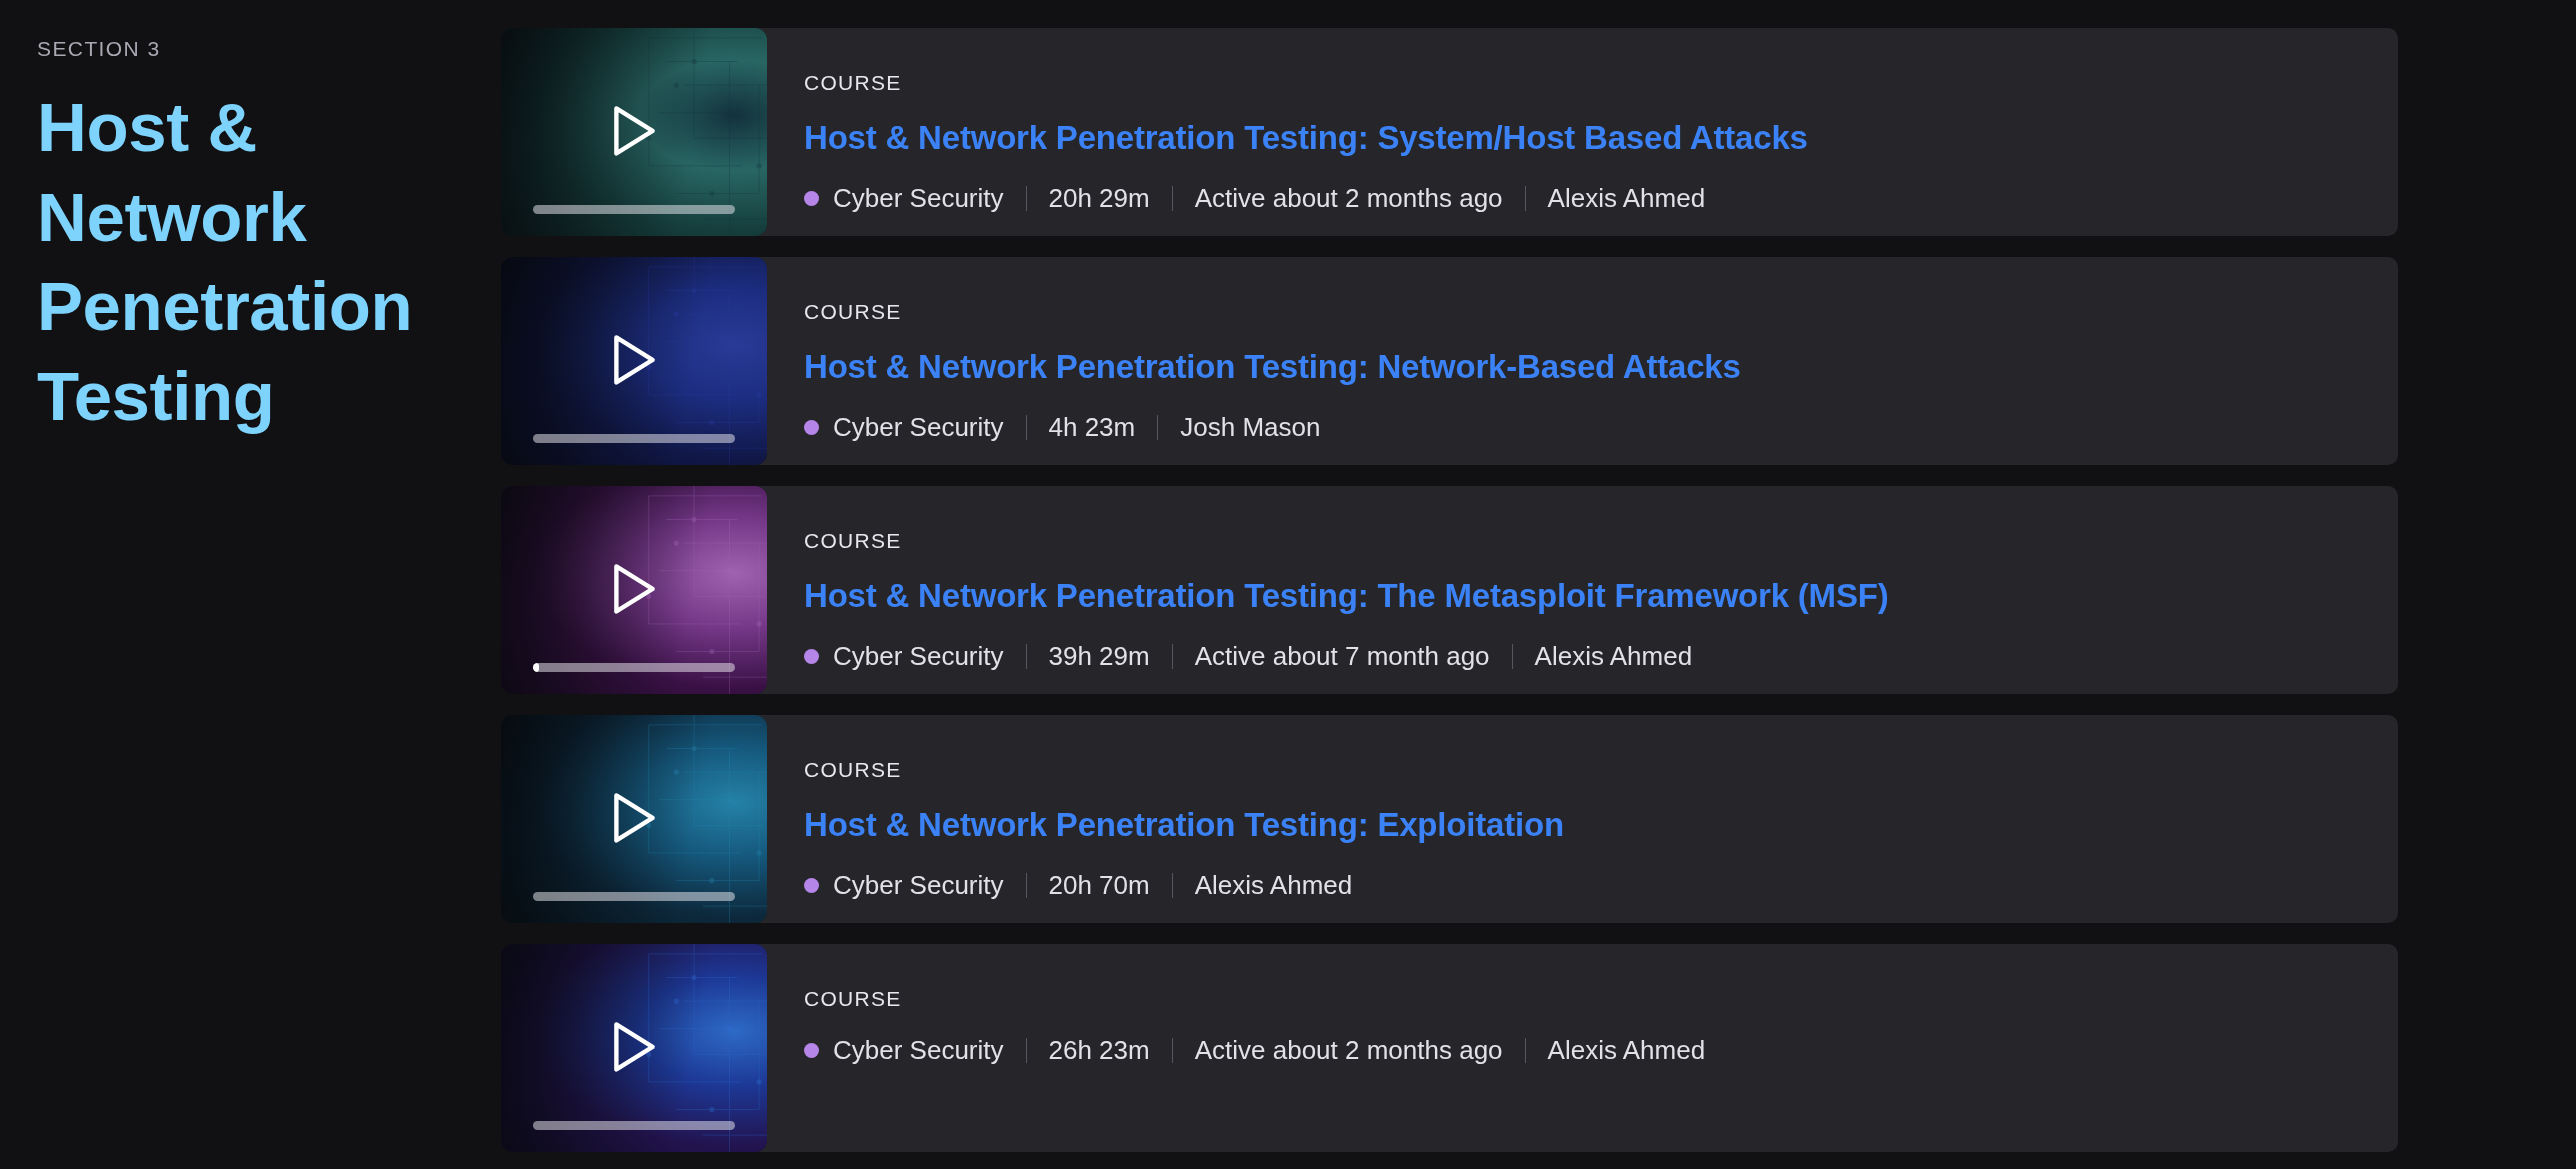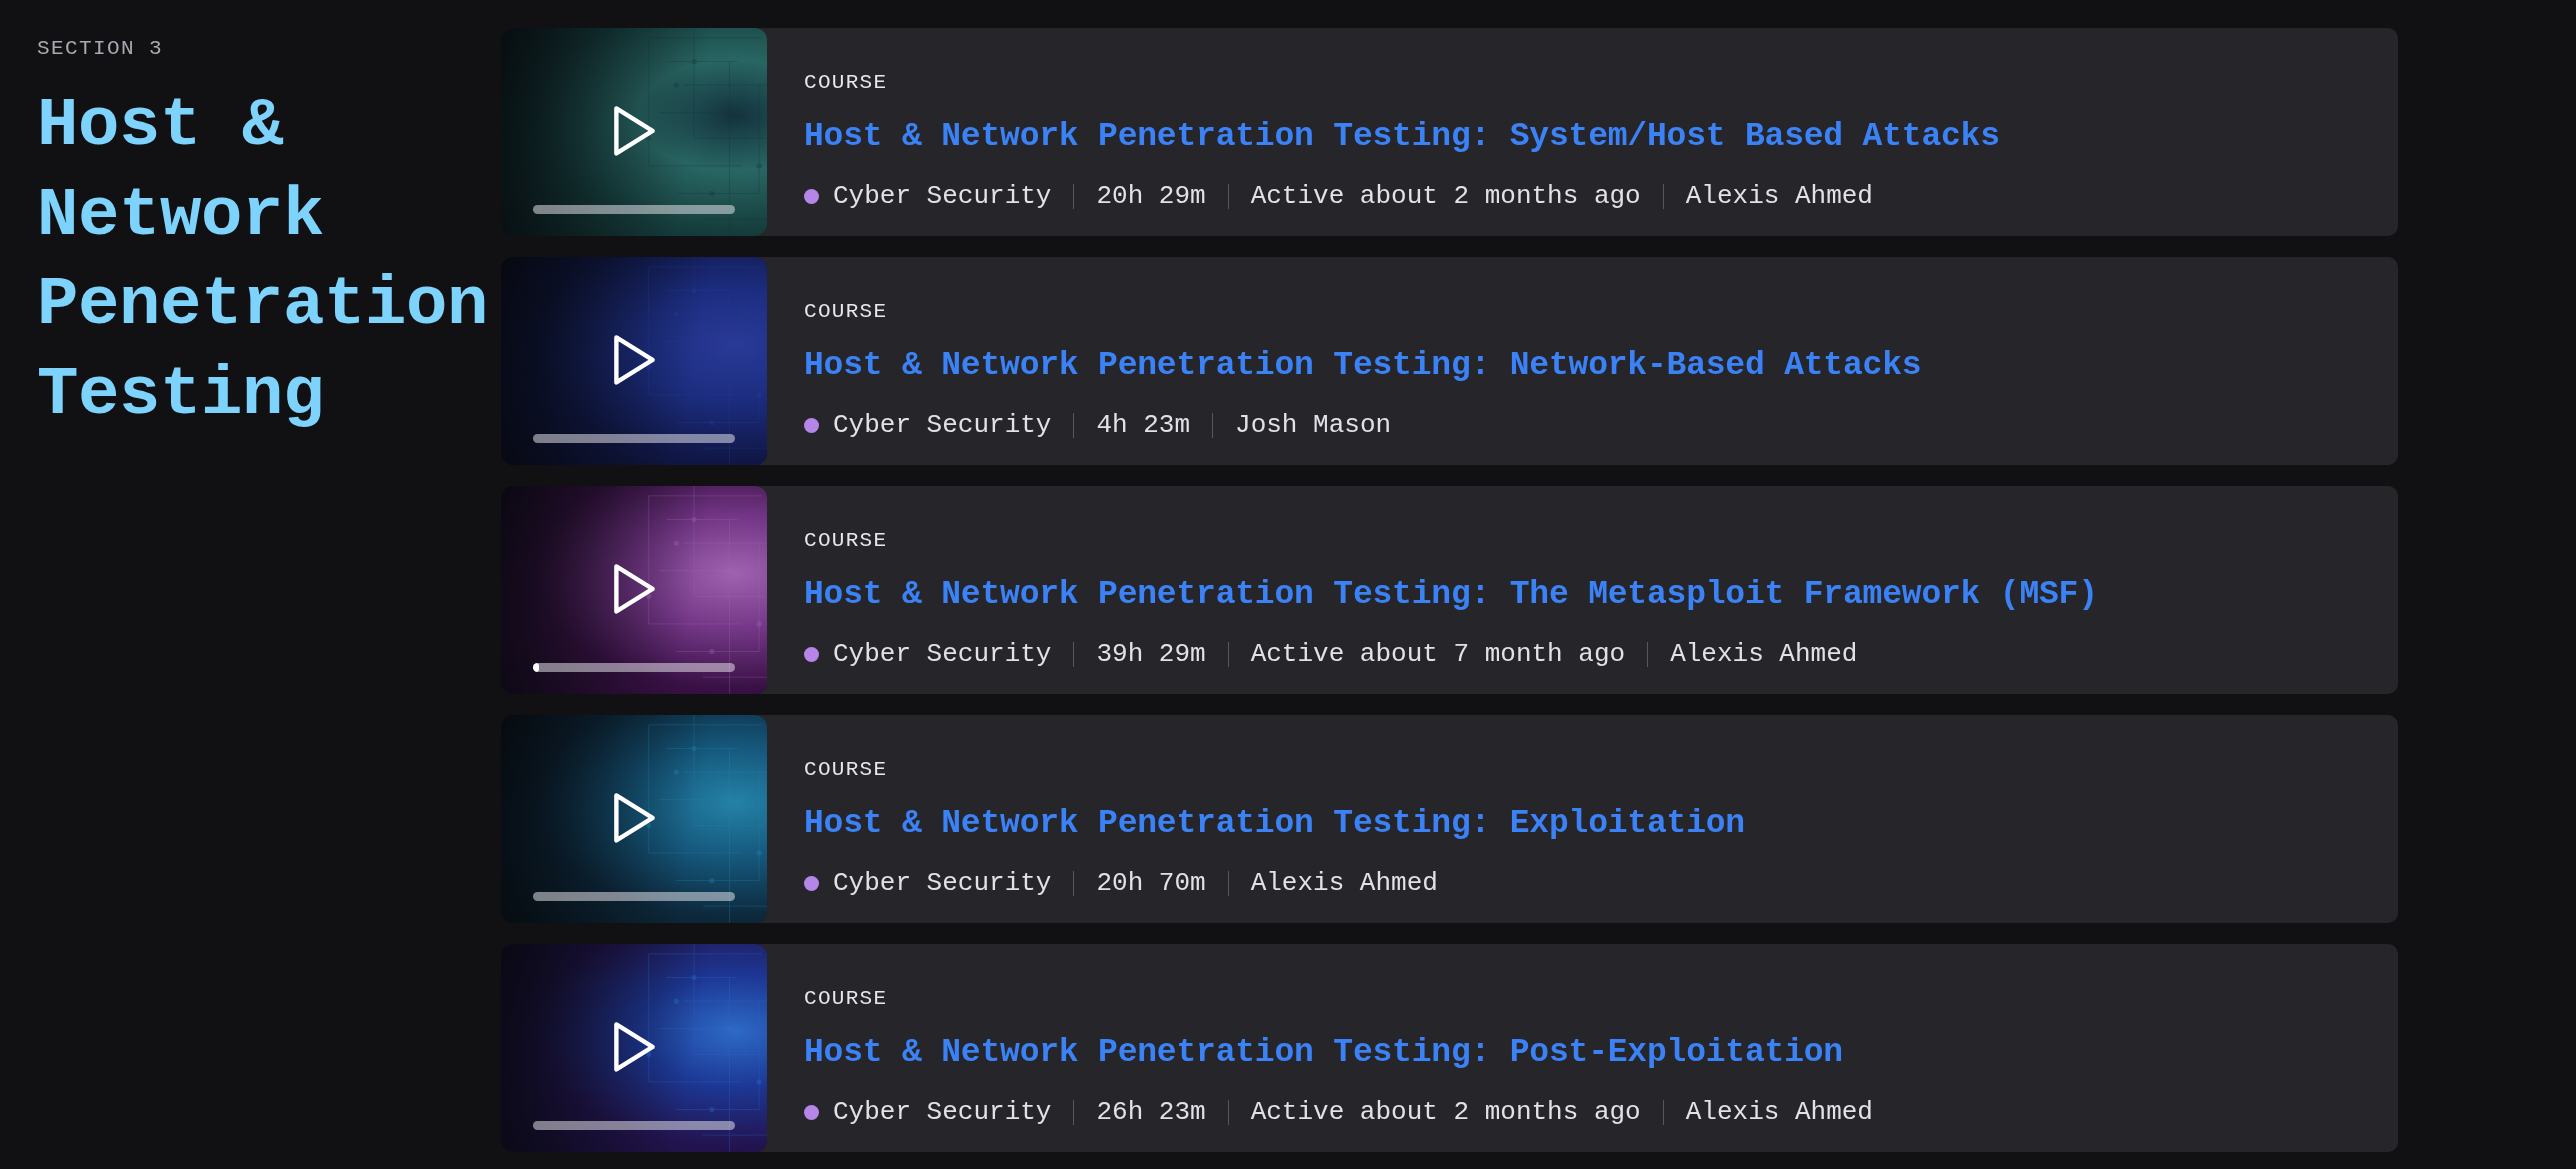--- a/index.html
+++ b/index.html
@@ -2,21 +2,21 @@
 <html><head>
 <meta charset="utf-8">
 <style>
   * { box-sizing: border-box; margin: 0; padding: 0; }
   html, body {
     width: 2576px; height: 1170px;
     background: #111012;
     font-family: "Liberation Sans", sans-serif;
     overflow: hidden;
   }
-  .page { position: relative; width: 2576px; height: 1170px; display: flex; font-family: Liberation Mono, monospace; }
+  .page { position: relative; width: 2576px; height: 1170px; display: flex; }
 
   
   .sidebar {
     width: 505px;
     flex: 0 0 505px;
     padding: 37px 0 0 37px;
     background: #111012;
   }
   .section-eyebrow {
     font-size: 21px;
@@ -346,21 +346,20 @@
       <svg class="play-icon" viewBox="0 0 46 52">
         <path d="M5 3 L42 26 L5 49 Z" fill="none" stroke="#ffffff" stroke-width="4.5" stroke-linejoin="round" stroke-linecap="round"></path>
       </svg>
       <div class="progress-track">
         <div class="progress-fill" style="width:0%"></div>
       </div>
     </div>
 
     <div class="card-body">
       <div class="kicker">COURSE</div>
-      <div class="course-title">Host &amp; Network Penetration Testing: Post-Exploitation</div>
       <div class="meta-row">
         <span class="meta-dot"></span>
         <span class="meta-item">Cyber Security</span>
         <span class="meta-sep"></span>
         <span class="meta-item">26h 23m</span>
 
         <span class="meta-sep"></span>
         <span class="meta-item">Active about 2 months ago</span>
         <span class="meta-sep"></span>
         <span class="meta-item">Alexis Ahmed</span>

